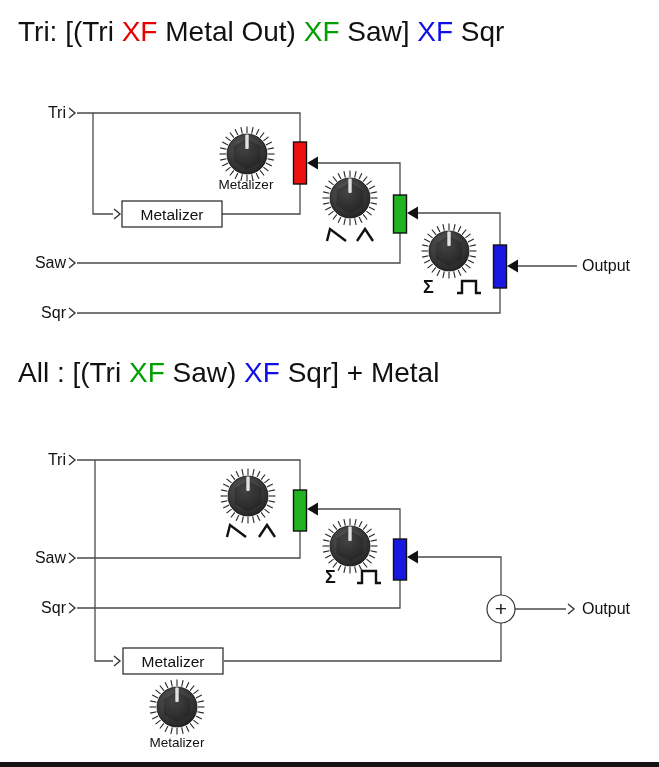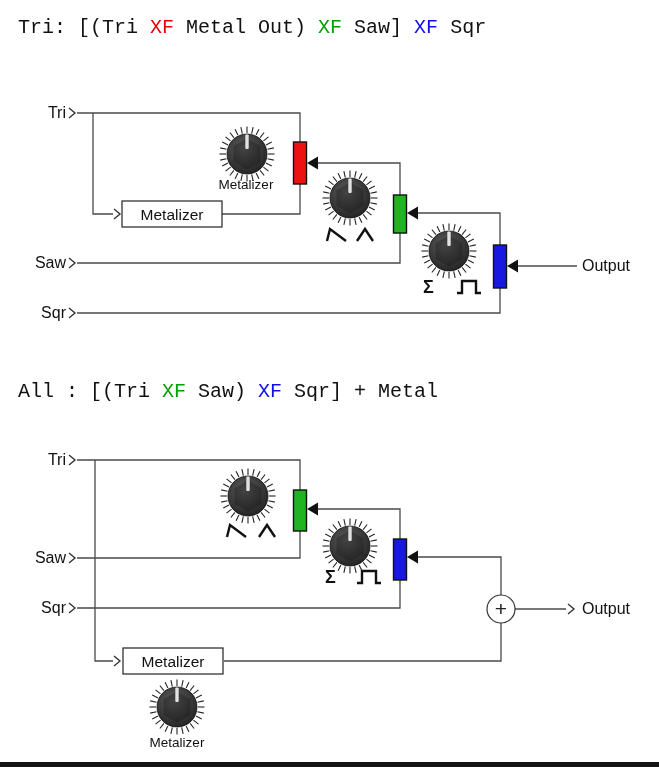--- a/index.html
+++ b/index.html
@@ -1,25 +1,25 @@
 <!DOCTYPE html>
 <html><head>
 <meta charset="utf-8">
 <style>
   html,body{margin:0;padding:0;}
   body{
     width:659px;height:767px;background:#ffffff;position:relative;overflow:hidden;
     font-family:"Liberation Sans",sans-serif;
   }
   .title{
-    position:absolute;left:18px;font-size:20px;color:#111;white-space:pre;
-    font-family:Liberation Mono, monospace;
+    position:absolute;left:18px;font-size:28px;color:#111;white-space:pre;
+    font-family:Liberation Sans, sans-serif;
   }
   #title1{top:16px;}
-  #title2{top:380px;}
+  #title2{top:357px;}
   .t-black{color:#111;}
   .t-red{color:#e60000;}
   .t-green{color:#00a000;}
   .t-blue{color:#0f0fe8;}
   svg.diagram{position:absolute;top:0;left:0;}
   .wire{fill:none;stroke:#4a4a4a;stroke-width:1.3;}
   .fader{stroke:#111;stroke-width:1.4;}
   .wiper{fill:#111;stroke:none;}
   .chv{fill:none;stroke:#333;stroke-width:1.4;}
   .mbox{fill:#ffffff;stroke:#222;stroke-width:1.2;}

